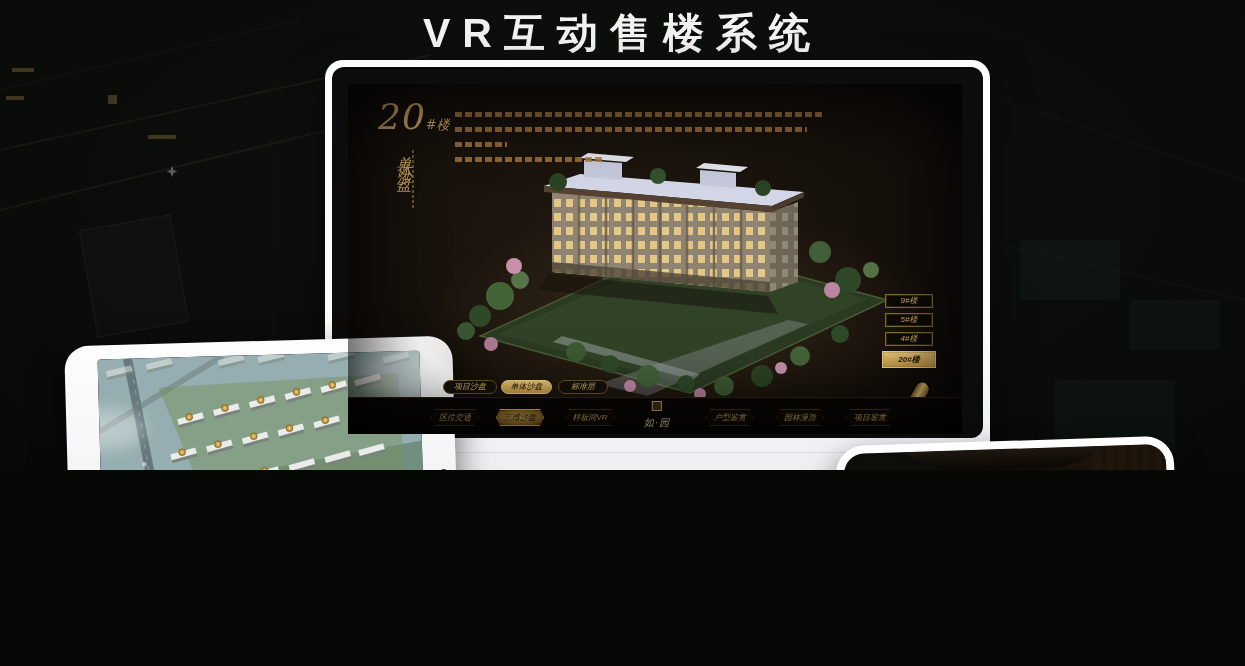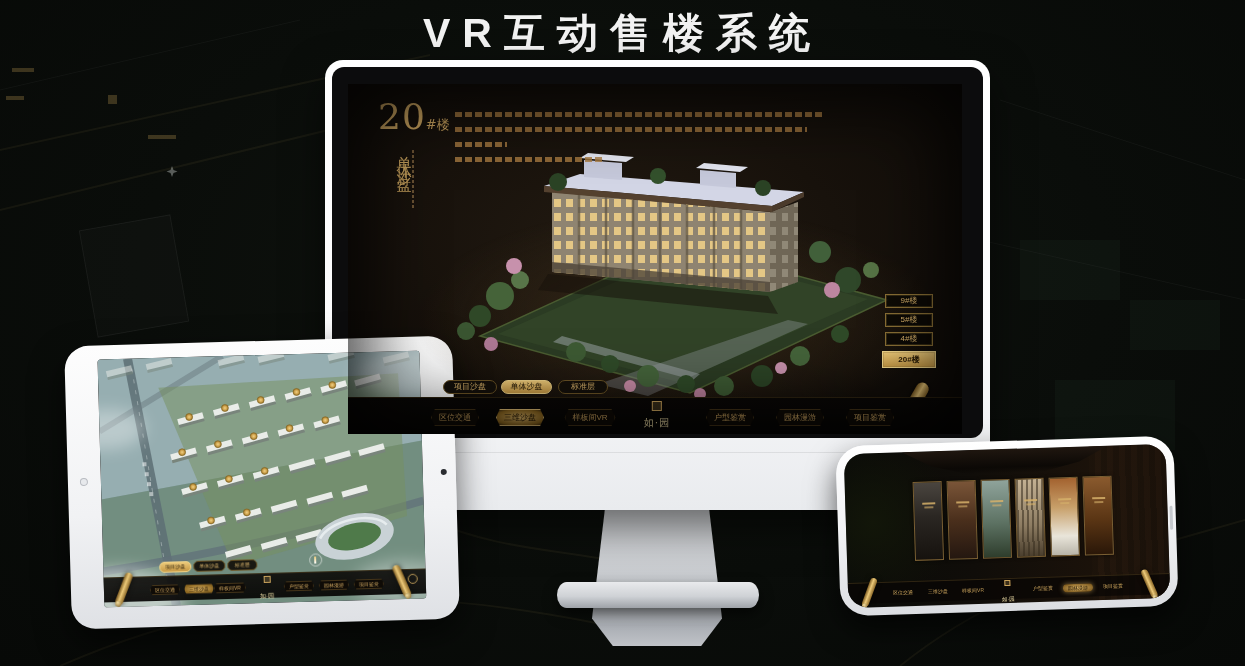--- a/index.html
+++ b/index.html
@@ -1,30 +1,30 @@
 <!DOCTYPE html>
 <html><head>
 <meta charset="utf-8">
 <style>
   html,body{margin:0;padding:0;background:#060806;}
-  .stage{position:relative;width:1245px;height:666px;overflow:hidden;
+  .stage{position:relative;width:1245px;height:470px;overflow:hidden;
     background:radial-gradient(ellipse at 50% 42%, #10140f 0%, #0a0d0a 55%, #070907 100%);
     font-family:"Liberation Sans", sans-serif;}
   .abs{position:absolute;}
 
   
   .page-title{position:absolute;left:0;top:6px;width:100%;text-align:center;
     color:#f2f2f2;font-size:41px;font-weight:bold;letter-spacing:12px;}
   .footnote{position:absolute;left:668px;top:641px;white-space:nowrap;
     color:#e8e8e8;font-size:14px;letter-spacing:4px;}
 
   
   .monitor{position:absolute;left:325px;top:60px;width:665px;height:450px;}
   .m-body{position:absolute;inset:0;background:linear-gradient(180deg,#ffffff 0%,#fbfbfc 60%,#e9ebee 100%);
-    border-radius:18px;box-shadow:0 18px 40px rgba(0,0,0,.55);}
+    border-radius:18px;box-shadow:0 18px 40px rgba(0,0,0,.55);font-style:italic;}
   .m-chinline{position:absolute;left:7px;right:7px;bottom:57px;height:1px;background:rgba(0,0,0,.08);}
   .m-bezel{position:absolute;left:7px;right:7px;top:7px;height:371px;background:#0c0c0d;border-radius:12px;}
   .m-screen{position:absolute;left:16px;top:17px;width:614px;height:350px;overflow:hidden;
     background:radial-gradient(ellipse at 45% 45%, #221a11 0%, #18120c 45%, #0d0a07 100%);}
   .m-screen::after{content:"";position:absolute;inset:0;z-index:4;pointer-events:none;
     box-shadow:inset 0 0 70px 22px rgba(0,0,0,.72);}
   .m-neck{position:absolute;left:267px;top:448px;width:130px;height:138px;
     background:linear-gradient(180deg,#dadcdf 0%,#c6c9cd 55%,#a9adb3 85%,#c0c3c8 100%);
     clip-path:polygon(10% 0,90% 0,100% 80%,84% 100%,16% 100%,0 80%);}
   .m-base{position:absolute;left:232px;top:522px;width:202px;height:26px;border-radius:12px/16px;

